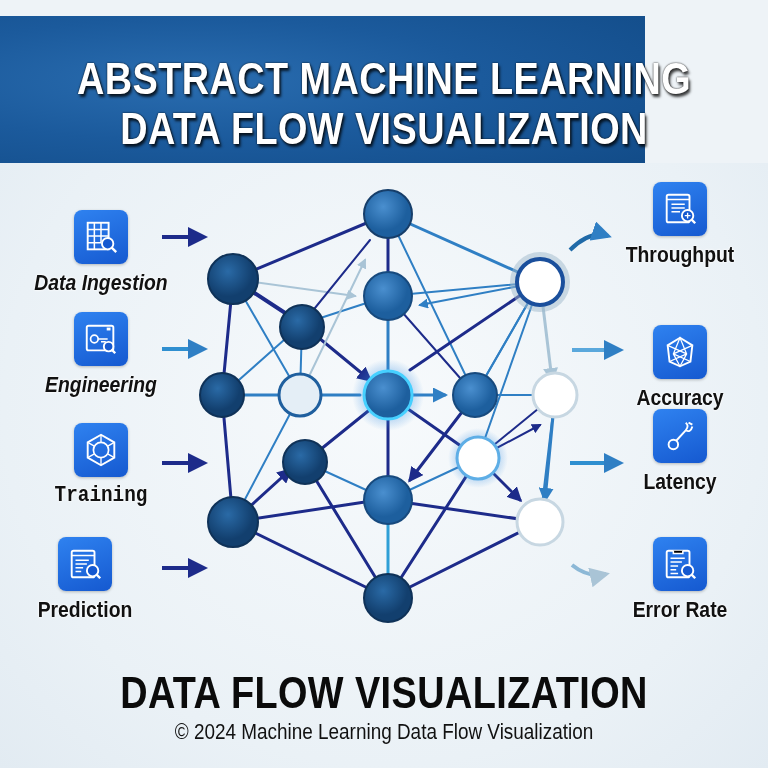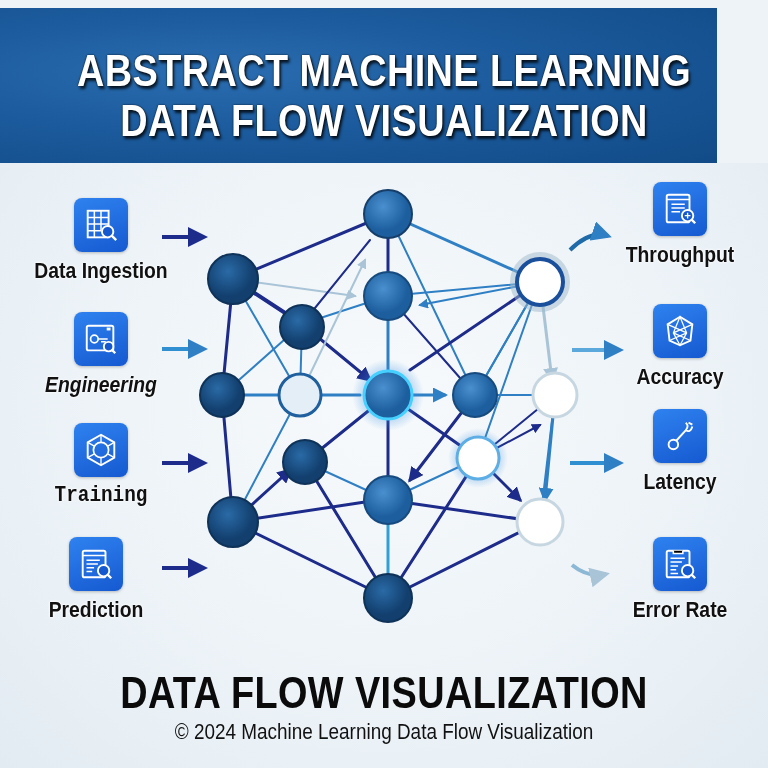--- a/index.html
+++ b/index.html
@@ -1,17 +1,17 @@
 <!DOCTYPE html>
 <html><head>
 <meta charset="utf-8">
 <style>
   html,body{margin:0;padding:0;}
   body{width:768px;height:768px;overflow:hidden;background:#eef3f7;font-family:"Liberation Sans",sans-serif;position:relative;}
-  .header{position:absolute;left:0;top:8px;width:717px;height:160px;
+  .header{position:absolute;left:0;top:16px;width:645px;height:160px;
     background:radial-gradient(ellipse at 30% 40%,#2a6db0 0%,#1b5a9c 45%,#114a86 100%);
     border-bottom:3px solid #dbe8f3;}
   .header-title{position:absolute;left:0;width:768px;text-align:center;color:#fff;font-weight:bold;
     font-family:"Liberation Sans",sans-serif;font-size:44px;letter-spacing:0.5px;
     text-shadow:2px 3px 3px rgba(0,0,0,0.75), 0 0 2px #000;transform:scaleX(0.86);transform-origin:center;}
   .t1{top:38px;} .t2{top:88px;}
   .canvas{position:absolute;left:0;top:163px;width:768px;height:605px;
     background:radial-gradient(ellipse at 50% 40%,#f7fafc 0%,#eaf1f6 70%,#e2ebf2 100%);}
   .item{position:absolute;width:170px;text-align:center;}
   .icon-box{width:54px;height:54px;margin:0 auto;border-radius:8px;background:linear-gradient(160deg,#2f82f0,#1559d0);
@@ -139,21 +139,21 @@
     <circle cx="478" cy="458" r="30" fill="url(#gGlow)"></circle>
     <circle cx="478" cy="458" r="21" fill="#ffffff" stroke="#5eaee6" stroke-width="3"></circle>
     <circle cx="305" cy="462" r="22" fill="url(#gDark)" stroke="#0f3258" stroke-width="2"></circle>
     <circle cx="388" cy="500" r="24" fill="url(#gMid)" stroke="#174a7e" stroke-width="2"></circle>
     <circle cx="540" cy="522" r="23" fill="#ffffff" stroke="#c7d7e2" stroke-width="3"></circle>
     <circle cx="233" cy="522" r="25" fill="url(#gDark)" stroke="#0f3258" stroke-width="2"></circle>
     <circle cx="388" cy="598" r="24" fill="url(#gDark)" stroke="#0f3258" stroke-width="2"></circle>
   </g>
 </svg>
 
-<div class="item" style="left:16px;top:198px;">
+<div class="item" style="left:16px;top:210px;font-style:italic;">
   <div class="icon-box">
     <svg viewBox="0 0 40 40">
         <rect x="6" y="5" width="22" height="28" fill="none" stroke="#fff" stroke-width="2"></rect>
         <path d="M6 12H28M6 19H28M6 26H20M13 5V33M20 5V26" stroke="#fff" stroke-width="1.6"></path>
         <circle cx="27" cy="27" r="6" fill="#1559d0" stroke="#fff" stroke-width="2"></circle>
         <line x1="31" y1="31" x2="36" y2="36" stroke="#fff" stroke-width="2.5"></line>
       </svg>
   </div>
   <div class="item-label">Data Ingestion</div>
 </div>
@@ -173,21 +173,21 @@
 <div class="item" style="left:16px;top:423px;font-family:Liberation Mono, monospace;">
   <div class="icon-box">
     <svg viewBox="0 0 40 40">
         <polygon points="20,4 34,12 34,28 20,36 6,28 6,12" fill="none" stroke="#fff" stroke-width="2"></polygon>
         <circle cx="20" cy="20" r="8" fill="none" stroke="#fff" stroke-width="1.8"></circle>
         <path d="M20 4V12M34 12L27 16M34 28L27 24M20 36V28M6 28L13 24M6 12L13 16" stroke="#fff" stroke-width="1.4"></path>
       </svg>
   </div>
   <div class="item-label">Training</div>
 </div>
-<div class="item" style="left:11px;top:537px;">
+<div class="item" style="left:0;top:537px;">
   <div class="icon-box">
     <svg viewBox="0 0 40 40">
         <rect x="6" y="6" width="24" height="28" rx="2" fill="none" stroke="#fff" stroke-width="2"></rect>
         <path d="M6 11H30M10 16H24M10 20H22M10 24H18M10 28H16" stroke="#fff" stroke-width="1.6"></path>
         <circle cx="28" cy="27" r="6" fill="#1559d0" stroke="#fff" stroke-width="2"></circle>
         <line x1="32" y1="31" x2="36" y2="35" stroke="#fff" stroke-width="2.5"></line>
       </svg>
   </div>
   <div class="item-label">Prediction</div>
 </div>
@@ -197,21 +197,21 @@
     <svg viewBox="0 0 40 40">
         <rect x="6" y="5" width="24" height="29" rx="2" fill="none" stroke="#fff" stroke-width="2"></rect>
         <path d="M6 10H30M11 15H25M11 19H25M11 23H20" stroke="#fff" stroke-width="1.6"></path>
         <circle cx="28" cy="27" r="6" fill="#1559d0" stroke="#fff" stroke-width="2"></circle>
         <path d="M25 27H31M28 24V30" stroke="#fff" stroke-width="1.4"></path>
         <line x1="32" y1="31" x2="36" y2="35" stroke="#fff" stroke-width="2.5"></line>
       </svg>
   </div>
   <div class="item-label">Throughput</div>
 </div>
-<div class="item" style="left:595px;top:304px;">
+<div class="item" style="left:595px;top:325px;">
   <div class="icon-box">
     <svg viewBox="0 0 40 40">
         <polygon points="20,5 33,13 31,30 20,35 9,30 7,13" fill="none" stroke="#fff" stroke-width="2"></polygon>
         <path d="M20 5L13 22L20 35L27 22Z M7 13L27 22 M33 13L13 22 M9 30L27 22 M31 30L13 22" fill="none" stroke="#fff" stroke-width="1.3"></path>
       </svg>
   </div>
   <div class="item-label">Accuracy</div>
 </div>
 <div class="item" style="left:595px;top:409px;">
   <div class="icon-box">

